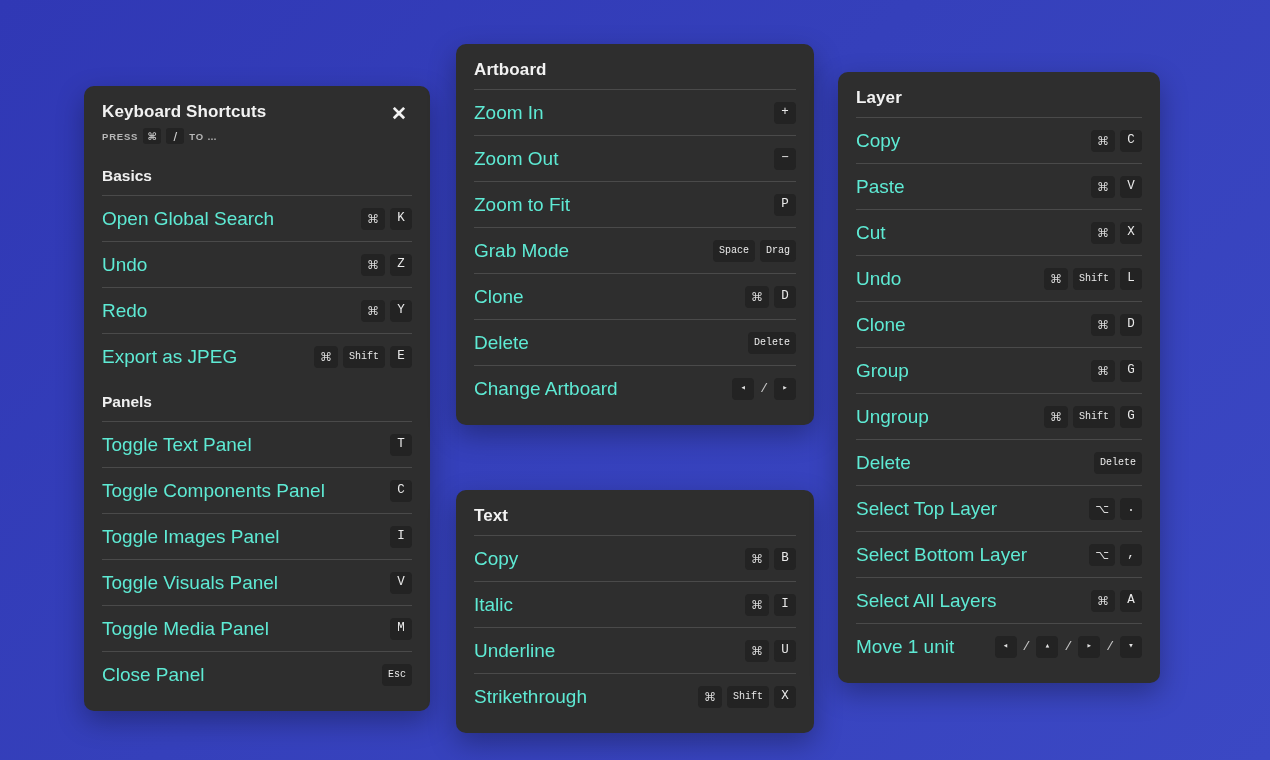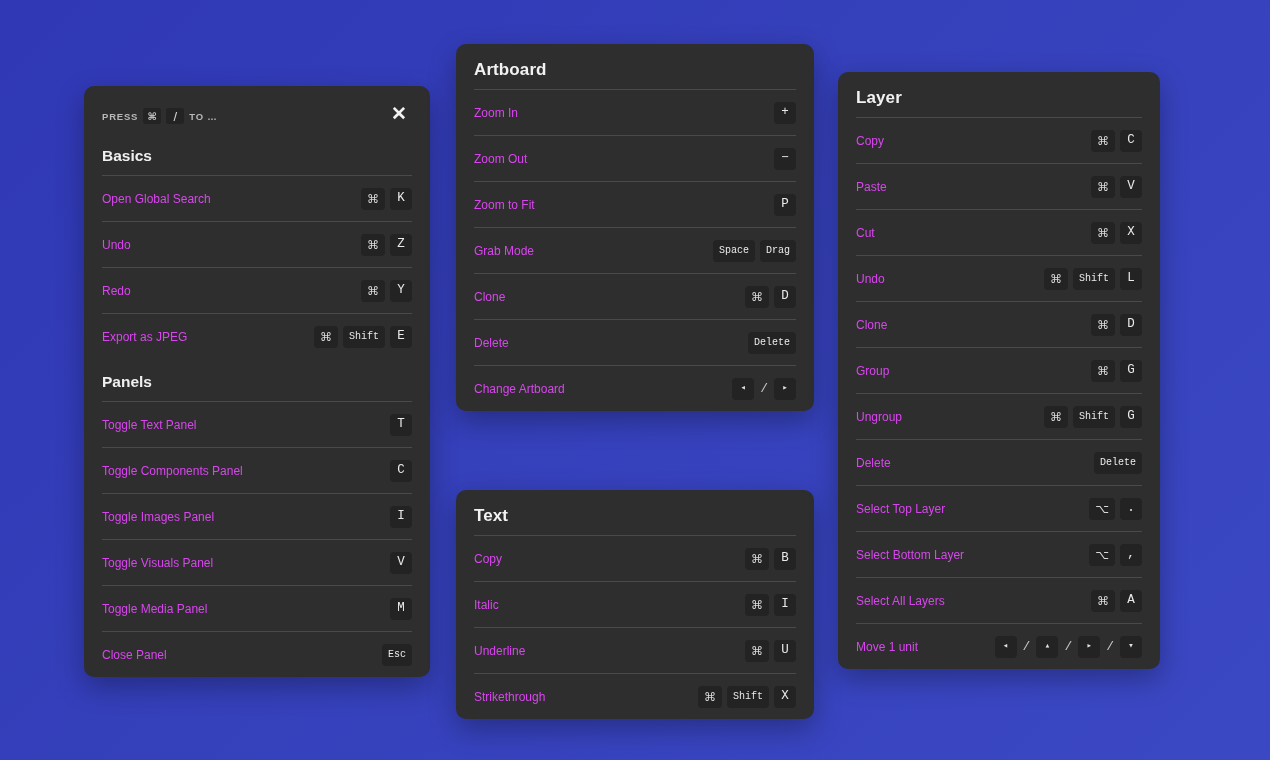--- a/index.html
+++ b/index.html
@@ -16,21 +16,21 @@
   .board {
     position: absolute;
     inset: 0;
   }
 
   
   .panel {
     position: absolute;
     background: #2e2e2e;
     border-radius: 10px;
-    padding: 0 18px 0 18px;
+    padding: 0 18px 14px 18px;
     box-shadow: 0 10px 28px rgba(0,0,0,0.30);
   }
 
   .panel-head {
     padding-top: 16px;
     padding-bottom: 9px;
     position: relative;
   }
 
   .panel-title {
@@ -80,22 +80,22 @@
   .row {
     display: flex;
     align-items: center;
     justify-content: space-between;
     gap: 12px;
     min-height: 46px;
     border-top: 1px solid #4a4a4a;
   }
 
   .row-label {
-    font-size: 12px;
-    color: #d946ef;
+    font-size: 19px;
+    color: #5eead4;
     white-space: nowrap;
   }
 
   .keys {
     display: flex;
     align-items: center;
     gap: 5px;
     flex-shrink: 0;
   }
 
@@ -148,20 +148,21 @@
   #panel-text      { left: 456px; top: 490px; width: 358px; }
   #panel-layer     { left: 838px; top: 72px;  width: 322px; }
 </style>
 </head>
 <body>
 
 <div class="board">
 
   <div class="panel" id="panel-shortcuts">
     <div class="panel-head">
+      <div class="panel-title">Keyboard Shortcuts</div>
       <div class="panel-subtitle">
         <span>PRESS</span>
         <span class="subtitle-key">⌘</span>
         <span class="subtitle-key">/</span>
         <span>TO …</span>
       </div>
       <div class="close-btn">✕</div>
     </div>
     <div>
         <div class="section-title">Basics</div>

